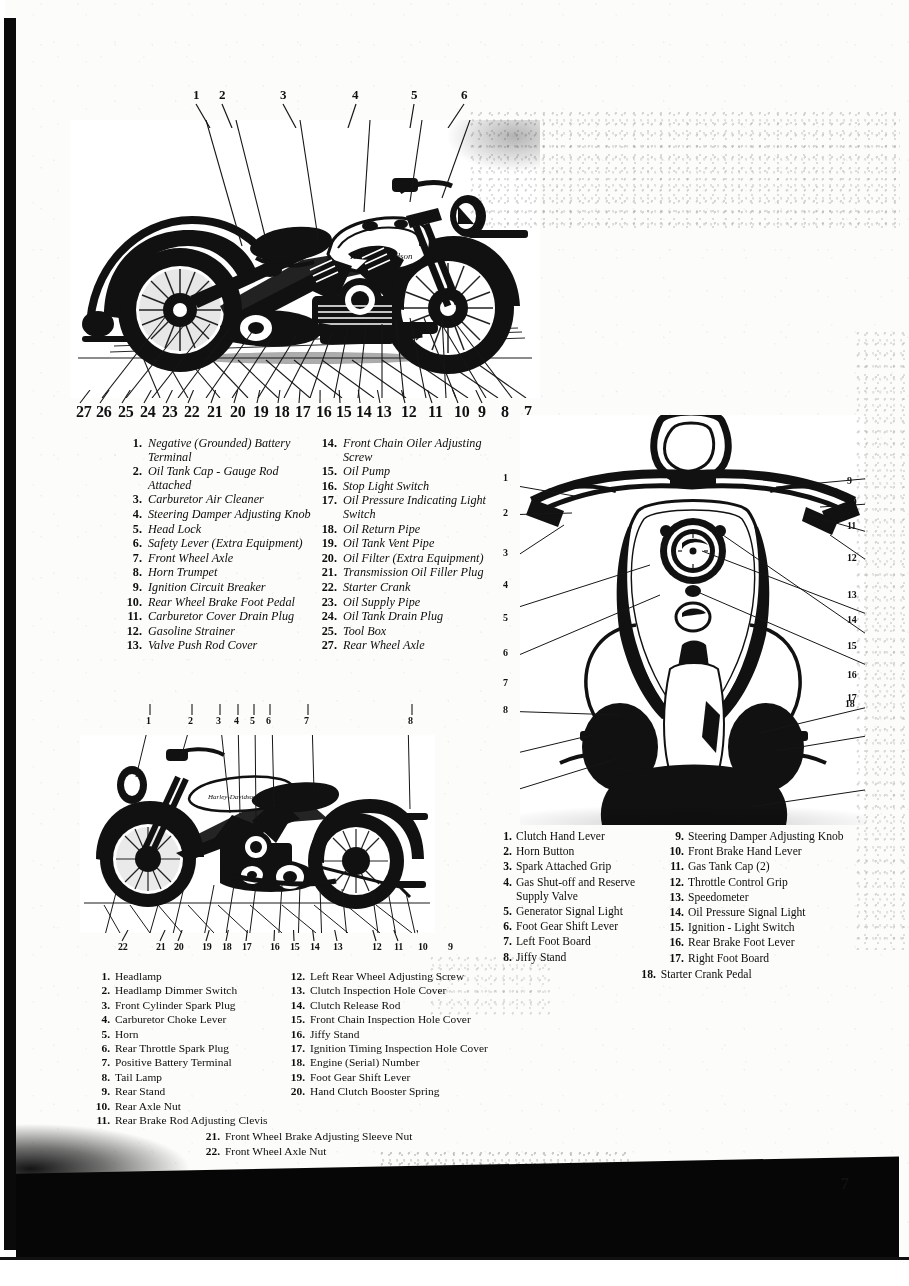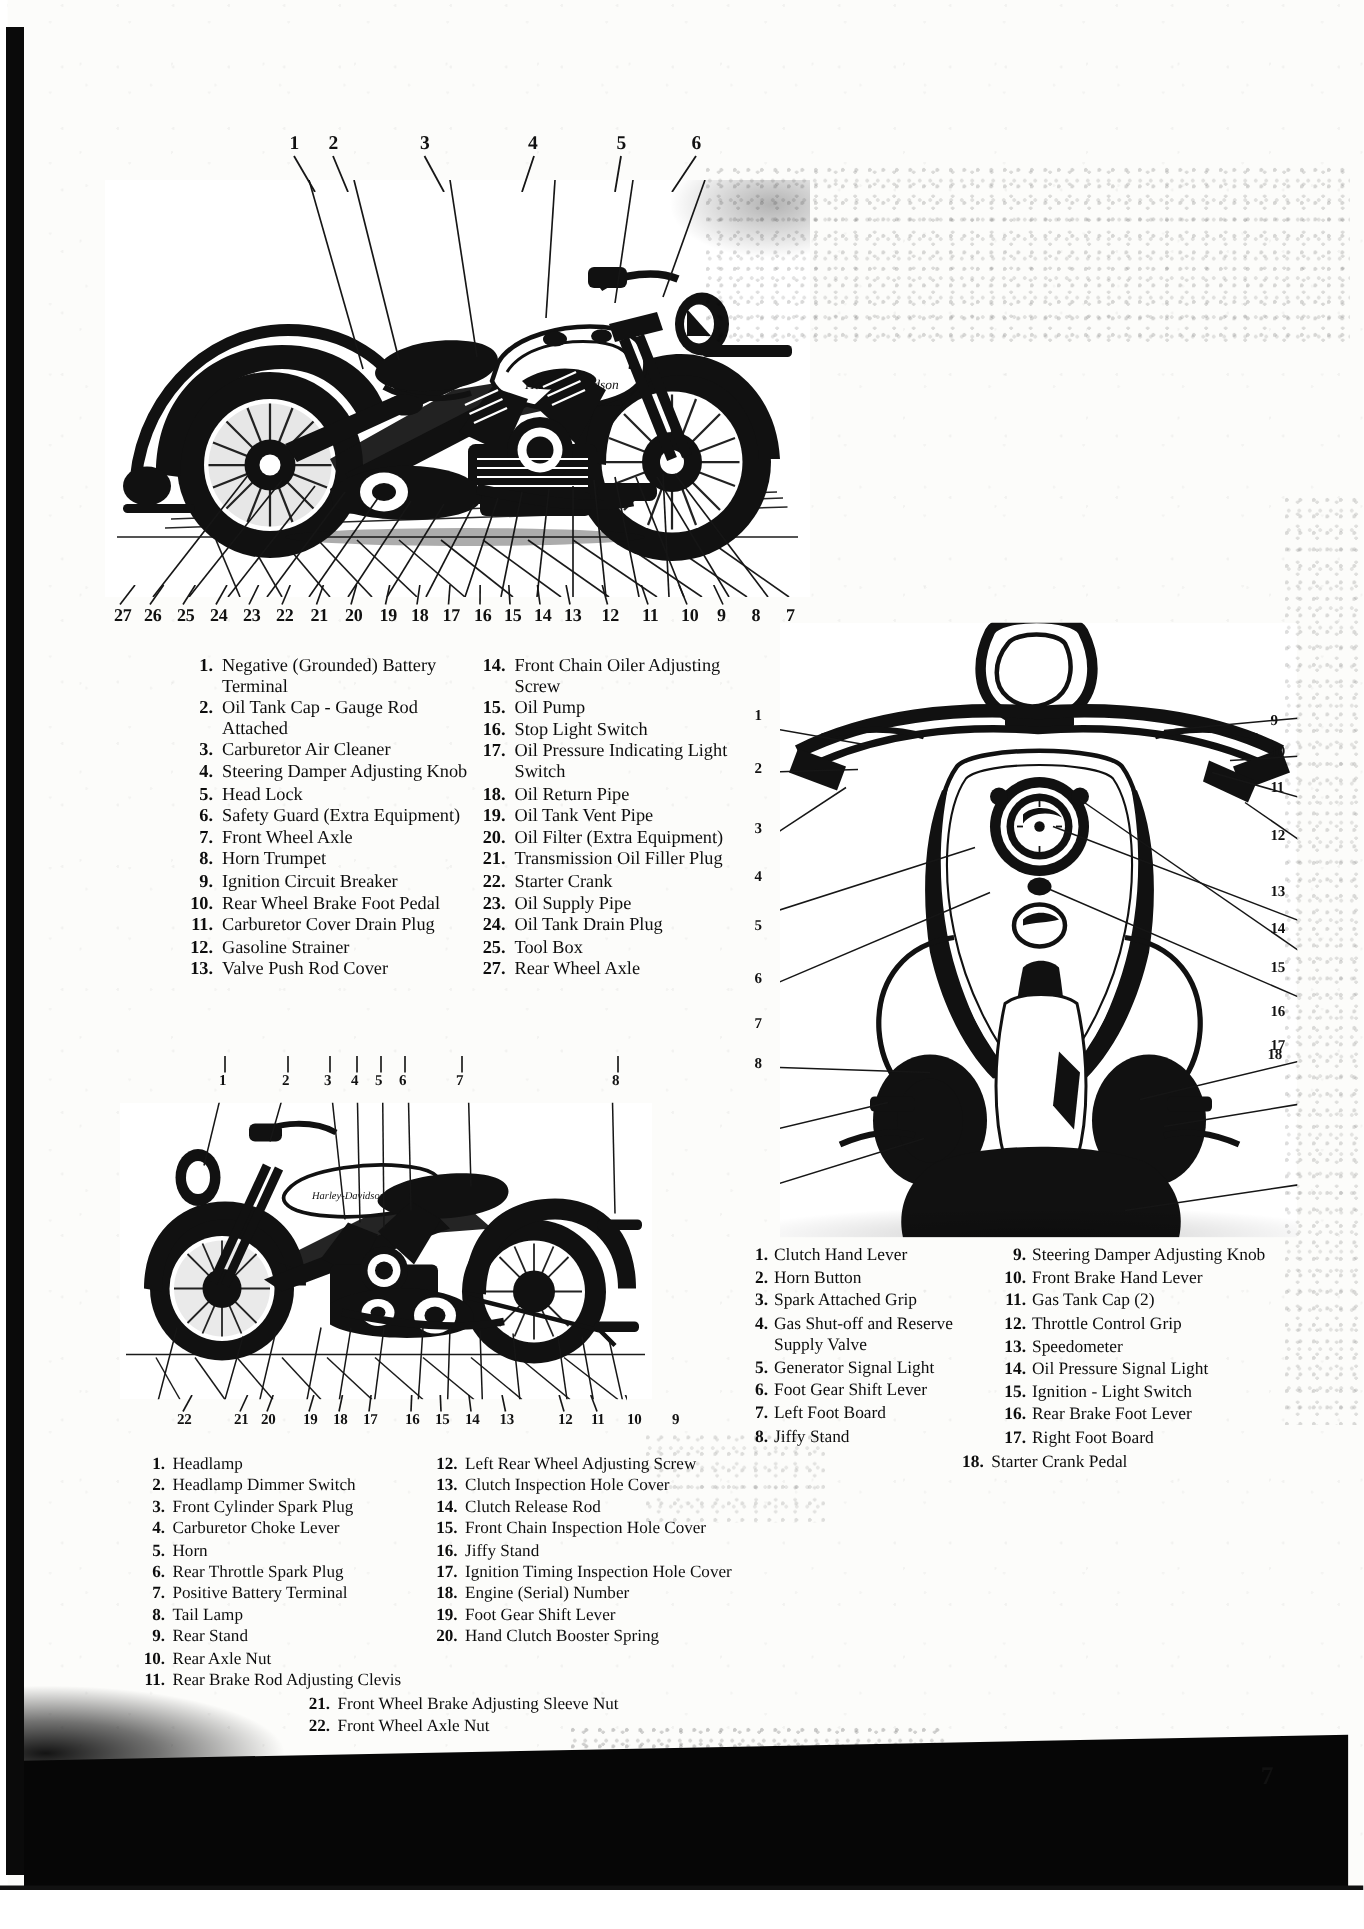--- a/index.html
+++ b/index.html
@@ -61,21 +61,21 @@
 
   
   .callout{
     position:absolute;
     font-family:"Liberation Serif", serif;
     font-weight:bold;color:#111;
     line-height:1;white-space:nowrap;
     letter-spacing:-.2px;
   }
   .callout.c-top{font-size:13px;}
-  .callout.c-bot{font-size:12px;}
+  .callout.c-bot{font-size:16px;}
   .callout.c-side{font-size:10px;}
 
   
   .figure{position:absolute;overflow:hidden;}
   .halftone{position:absolute;inset:0;}
 
   
   .legend{position:absolute;color:#0d0d0d;}
   .legend .cols{display:flex;}
   .legend ol{list-style:none;margin:0;padding:0;}
@@ -86,21 +86,21 @@
   .legend .num{
     flex:0 0 auto;text-align:right;
     font-weight:bold;
   }
   .legend .txt{flex:1 1 auto;}
 
   
   #legend-main{left:120px;top:437px;width:390px;font-size:12.2px;line-height:13.6px;}
   #legend-main .col{width:195px;}
   #legend-main .num{width:22px;margin-right:6px;}
-  #legend-main .txt{max-width:165px;}
+  #legend-main .txt{max-width:165px;font-style:italic;}
 
   
   #legend-bars{left:494px;top:830px;width:405px;font-size:11.6px;line-height:14.2px;}
   #legend-bars .col-a{width:172px;}
   #legend-bars .col-b{width:232px;}
   #legend-bars .num{width:18px;margin-right:4px;}
   #legend-bars .center-item{
     display:flex;justify-content:center;margin-top:1px;
   }
   #legend-bars .center-item .num{width:auto;margin-right:5px;}
@@ -385,21 +385,21 @@
           <li>
             <span class="num">4.</span>
             <span class="txt">Steering Damper Adjusting Knob</span>
           </li>
           <li>
             <span class="num">5.</span>
             <span class="txt">Head Lock</span>
           </li>
           <li>
             <span class="num">6.</span>
-            <span class="txt">Safety Guard (Extra Equipment)</span>
+            <span class="txt">Safety Lever (Extra Equipment)</span>
           </li>
           <li>
             <span class="num">7.</span>
             <span class="txt">Front Wheel Axle</span>
           </li>
           <li>
             <span class="num">8.</span>
             <span class="txt">Horn Trumpet</span>
           </li>
           <li>

